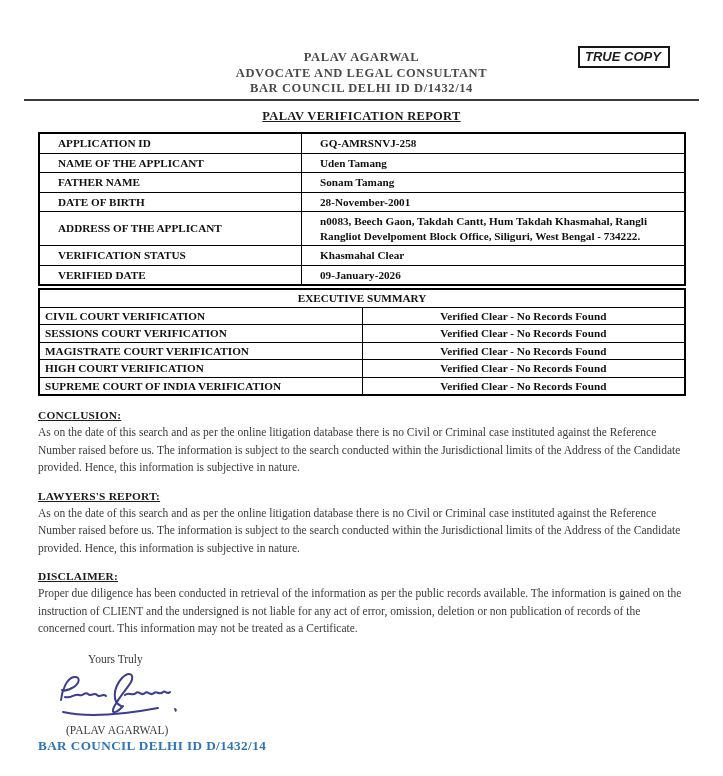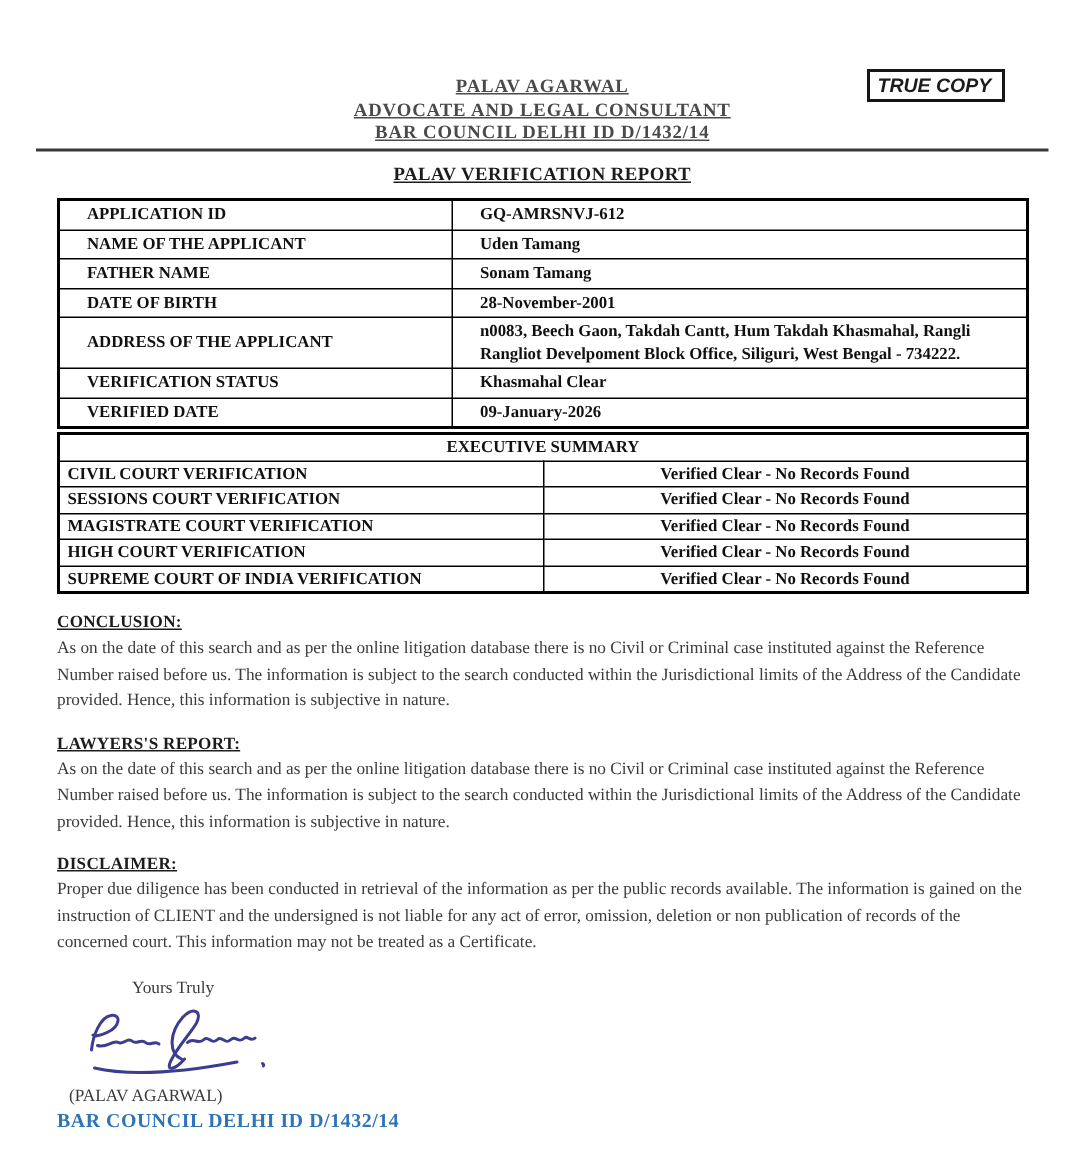--- a/index.html
+++ b/index.html
@@ -13,21 +13,20 @@
   }
   
   .letterhead{
     position:absolute;top:50px;left:0;width:723px;
     text-align:center;
     font-weight:bold;
     font-size:12.5px;
     line-height:15.5px;
     letter-spacing:0.6px;
     color:#4a4a4a;
-    text-decoration:underline;
   }
   .true-copy{
     position:absolute;top:46px;left:578px;
     border:2px solid #161616;
     padding:1px 7px 2px 5px;
     font-family:"Liberation Sans","DejaVu Sans",sans-serif;
     font-weight:bold;font-style:italic;
     font-size:13px;color:#1c1c1c;
     background:#fff;
   }
@@ -75,21 +74,21 @@
     margin-bottom:3px;
   }
   .section-body{
     font-size:11.5px;
     line-height:17.5px;
     color:#3b3b3b;
   }
   
   .closing{margin-top:15px;margin-left:50px;font-size:11.5px;color:#3b3b3b;}
   .signature{margin-left:16px;margin-top:4px;height:50px;}
-  .sign-name{margin-left:8px;font-size:11.5px;color:#3b3b3b;margin-top:1px;}
+  .sign-name{margin-left:28px;font-size:11.5px;color:#3b3b3b;margin-top:1px;}
   .bar-council{
     font-weight:bold;
     font-size:13.2px;
     letter-spacing:0.4px;
     color:var(--accent_blue,#2e74b6);
     margin-top:2px;
   }
 </style>
 </head>
 <body>
@@ -107,21 +106,21 @@
   <div class="head-rule"></div>
 
   <div class="report-title">PALAV VERIFICATION REPORT</div>
 
   <div class="content">
 
     <table class="bordered">
       <tbody>
           <tr>
         <td class="lbl">APPLICATION ID</td>
-        <td class="val">GQ-AMRSNVJ-612</td>
+        <td class="val">GQ-AMRSNVJ-258</td>
       </tr>
       <tr>
         <td class="lbl">NAME OF THE APPLICANT</td>
         <td class="val">Uden Tamang</td>
       </tr>
       <tr>
         <td class="lbl">FATHER NAME</td>
         <td class="val">Sonam Tamang</td>
       </tr>
       <tr>

